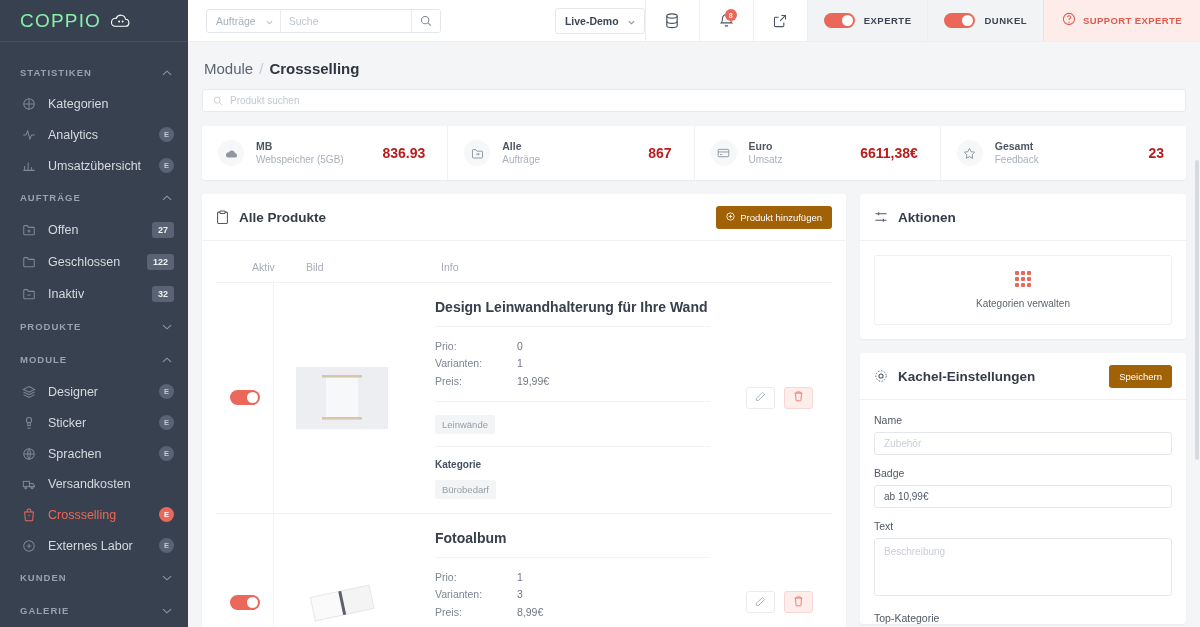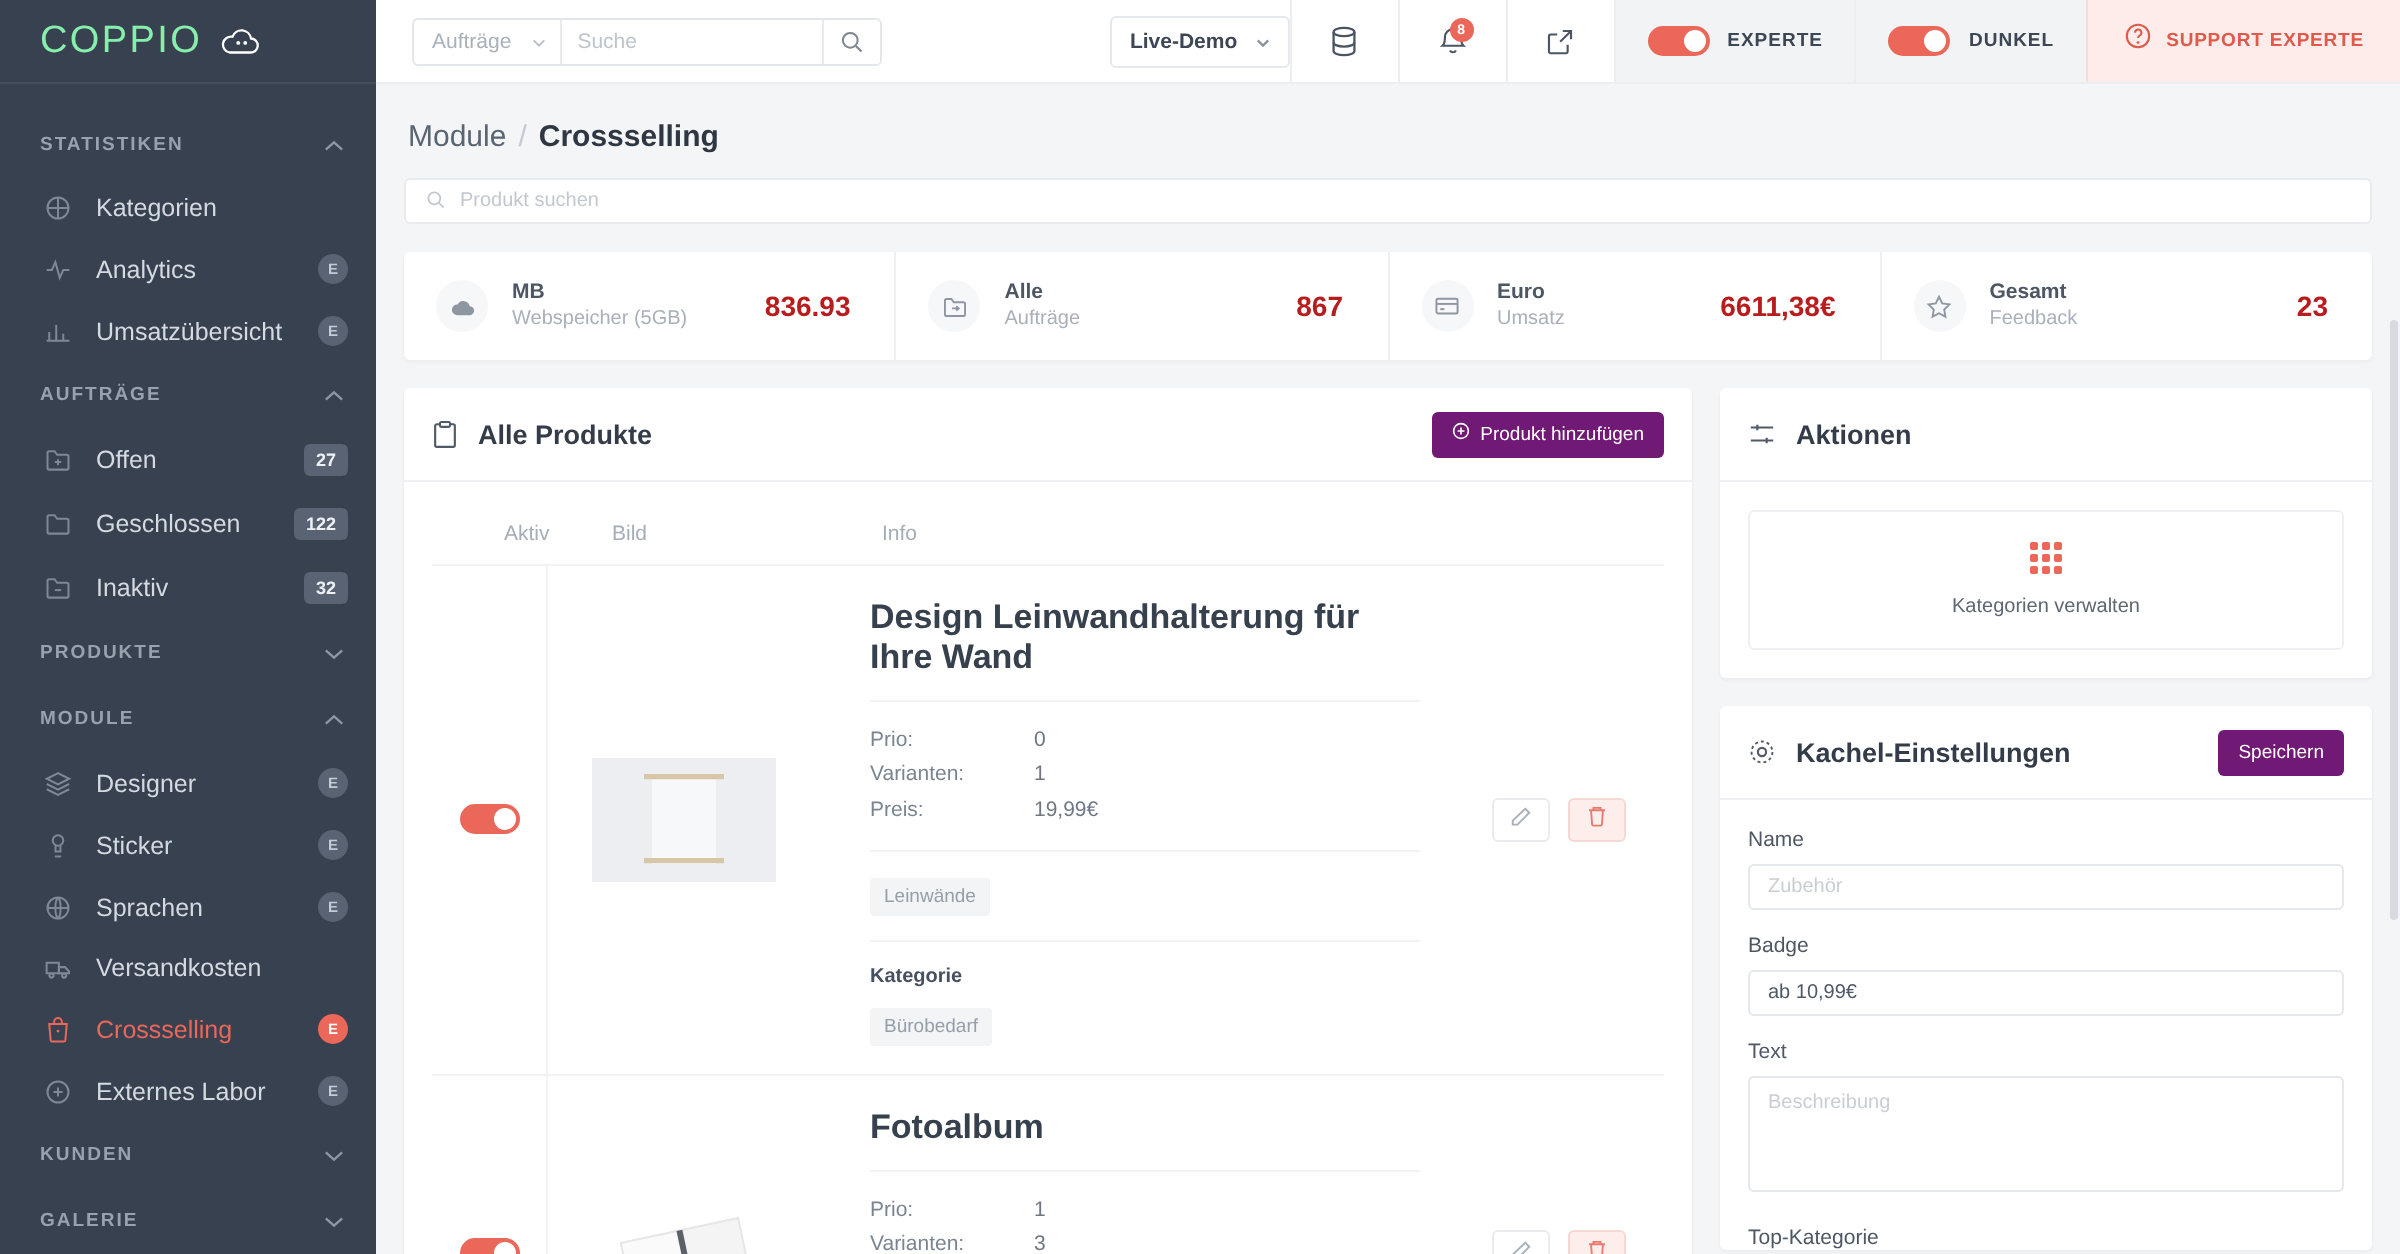--- a/index.html
+++ b/index.html
@@ -130,21 +130,21 @@
   
   .cols { display: flex; gap: 14px; align-items: flex-start; }
   .colL { width: 644px; flex: 0 0 644px; }
   .colR { flex: 1; }
   .card { background: #fff; border-radius: 3px;
     box-shadow: 0 1px 2px rgba(35,45,60,.05); }
   .card-hd { height: 47px; display: flex; align-items: center;
     padding: 0 14px; border-bottom: 1px solid #eef0f3; }
   .card-hd .hd-ico { color: #505a68; margin-right: 10px; display:flex; }
   .card-hd .hd-title { font-size: 13.5px; font-weight: 700; color: #333c48; flex: 1; }
-  .btn-dark { background: #701a75; color: #fff; border: none; border-radius: 3px;
+  .btn-dark { background: #a16207; color: #fff; border: none; border-radius: 3px;
     height: 23px; padding: 0 10px; font-size: 9.5px; display: flex;
     align-items: center; gap: 5px; font-family: "Liberation Sans", sans-serif; }
 
   
   .ptable { padding: 12px 14px 0 14px; }
   .pthead { display: flex; padding: 8px 0 9px 0; border-bottom: 1px solid #f0f2f4; }
   .pthead div { font-size: 10.5px; color: #a5adb8; }
   .c-aktiv { width: 58px; flex: 0 0 58px; padding-left: 4px; margin-left: 32px; }
   .c-bild  { width: 135px; flex: 0 0 135px; }
   .c-info  { flex: 1; }
@@ -153,21 +153,21 @@
   .pc-aktiv { width: 58px; flex: 0 0 58px; display: flex; align-items: center;
     justify-content: center; border-right: 1px solid #f0f2f4; }
   .sw-row { width: 30px; height: 15px; border-radius: 8px; background: #ea6759;
     position: relative; }
   .sw-row::after { content: ""; position: absolute; top: 2px; right: 2px;
     width: 11px; height: 11px; border-radius: 50%; background: #fff; }
   .pc-bild { width: 135px; flex: 0 0 135px; display: flex; align-items: center;
     justify-content: center; }
   .thumb { width: 92px; height: 62px; }
   .pc-info { flex: 1; padding: 16px 16px 14px 26px; }
-  .p-title { font-size: 17px; font-weight: 700; color: #37404d;
+  .p-title { font-size: 14px; font-weight: 700; color: #37404d;
     padding-bottom: 11px; border-bottom: 1px solid #f1f3f5; }
   .p-specs { padding: 11px 0 11px 0; border-bottom: 1px solid #f1f3f5; }
   .spec { display: flex; font-size: 10.5px; line-height: 1.65; }
   .spec .k { width: 82px; color: #7b8592; }
   .spec .v { color: #6e7783; }
   .tagrow { padding: 12px 0 12px 0; border-bottom: 1px solid #f1f3f5; }
   .tag { display: inline-block; background: #f2f4f6; color: #959ea9;
     font-size: 9.5px; border-radius: 2px; padding: 4px 7px; }
   .catblock { padding-top: 12px; }
   .catlabel { font-size: 10px; font-weight: 700; color: #475060; margin-bottom: 9px; }

